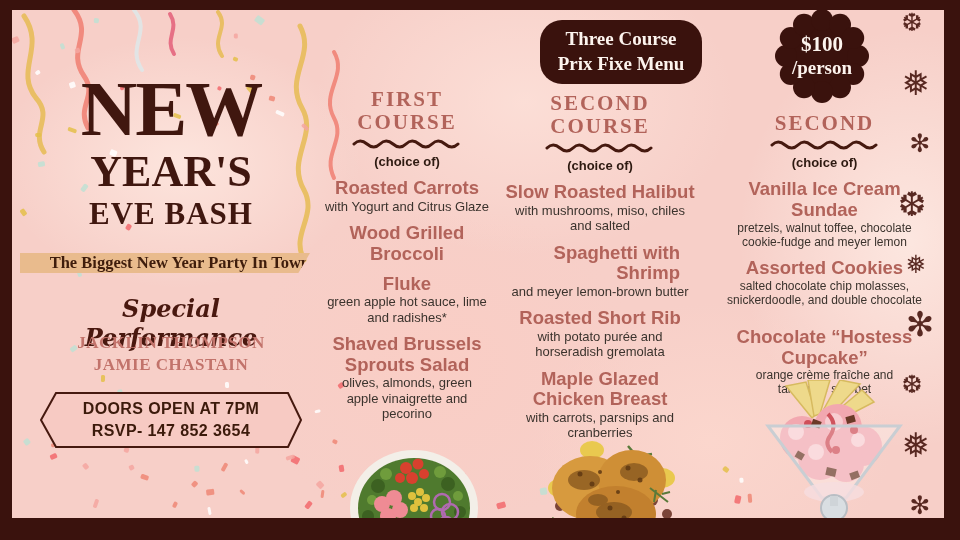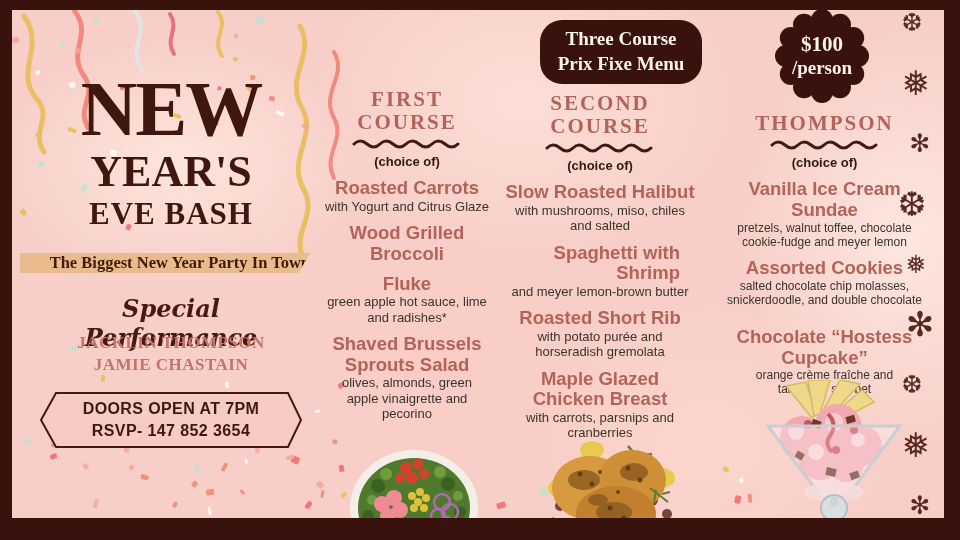--- a/index.html
+++ b/index.html
@@ -238,21 +238,21 @@
       <div class="item-desc" style="width:190px;margin-left:auto;margin-right:auto;">with mushrooms, miso, chiles and salted</div>
       <div class="item-name" style="width:160px;margin-left:auto;margin-right:auto;text-align:right;">Spaghetti with Shrimp</div>
       <div class="item-desc">and meyer lemon-brown butter</div>
       <div class="item-name">Roasted Short Rib</div>
       <div class="item-desc" style="width:170px;margin-left:auto;margin-right:auto;">with potato purée and horseradish gremolata</div>
       <div class="item-name" style="width:170px;margin-left:auto;margin-right:auto;">Maple Glazed Chicken Breast</div>
       <div class="item-desc" style="width:180px;margin-left:auto;margin-right:auto;">with carrots, parsnips and cranberries</div>
     </div>
 
     <div class="course c3">
-      <div class="course-header">THOMPSON</div>
+      <div class="course-header">SECOND</div>
       <svg class="wavy" width="112" height="12" viewBox="0 0 112 12">
         <path d="M3,7 Q9,1 16,7 T29,7 T42,7 T55,7 T68,7 T81,7 T94,7 T107,7" fill="none" stroke="#46190f" stroke-width="3" stroke-linecap="round"></path>
       </svg>
       <div class="choice">(choice of)</div>
       <div class="item-name" style="width:190px;margin-left:auto;margin-right:auto;">Vanilla Ice Cream Sundae</div>
       <div class="item-desc">pretzels, walnut toffee, chocolate cookie-fudge and meyer lemon</div>
       <div class="item-name">Assorted Cookies</div>
       <div class="item-desc">salted chocolate chip molasses, snickerdoodle, and double chocolate</div>
       <div class="item-name" style="width:185px;margin-left:auto;margin-right:auto;margin-top:20px;">Chocolate “Hostess Cupcake”</div>
       <div class="item-desc" style="width:185px;margin-left:auto;margin-right:auto;">orange crème fraîche and tangerine sherbet</div>

